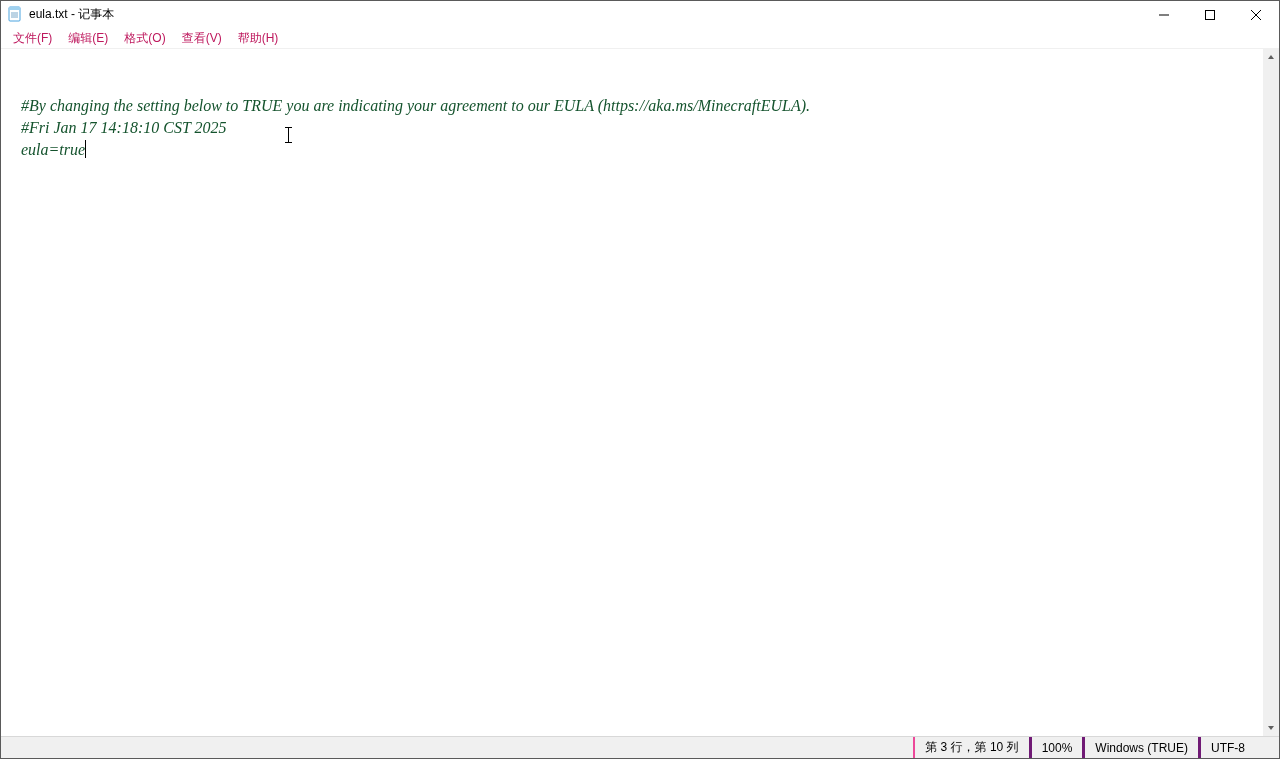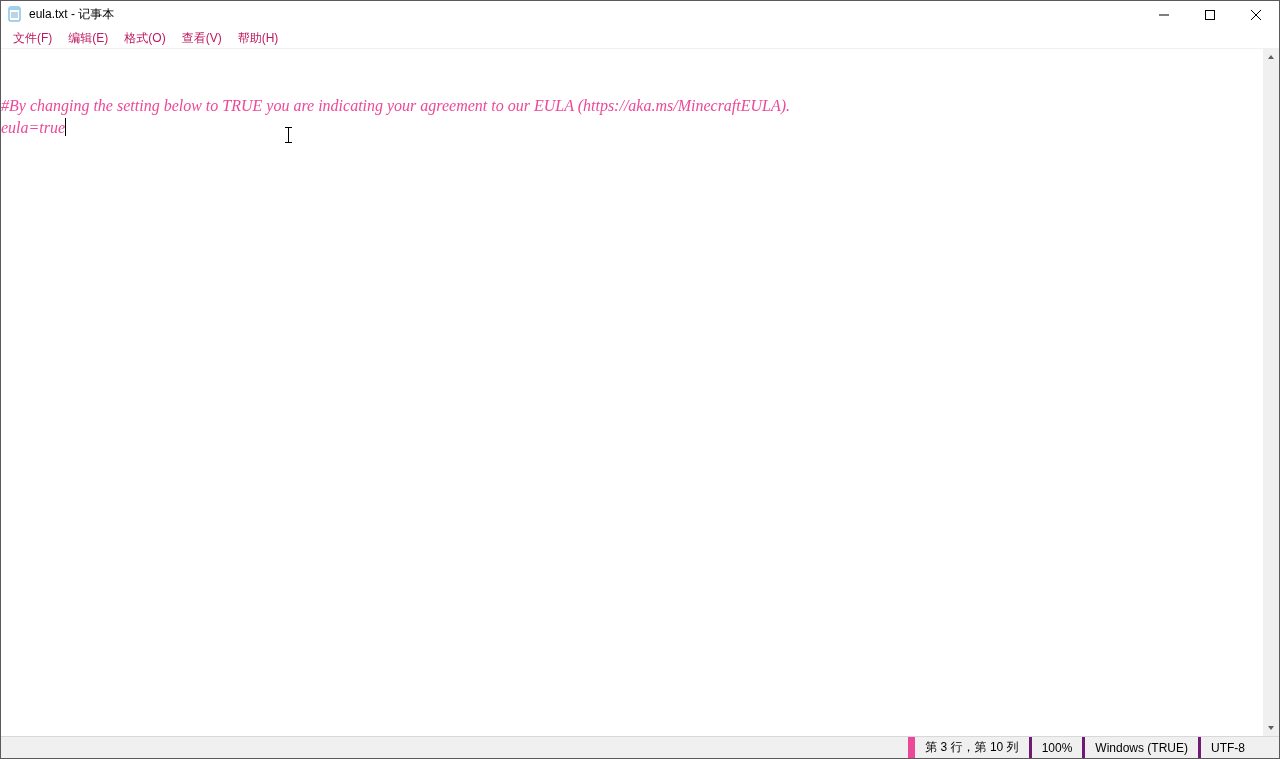--- a/index.html
+++ b/index.html
@@ -68,27 +68,27 @@
   }
   
   .text-area-wrap {
     flex: 1 1 auto;
     position: relative;
     border-top: 1px solid #f0f0f0;
     overflow: hidden;
   }
   .text-content {
     position: absolute; left: 0; top: 0; right: 16px; bottom: 0;
-    padding: 2px 4px 2px 0;
+    padding: 2px 4px 2px 20px;
     white-space: pre;
     font-family: "Comic Sans MS", "Segoe Script", cursive;
     font-style: italic;
     font-size: 16px;
     line-height: 22px;
-    color: #ec4899;
+    color: #14532d;
     outline: none;
     cursor: text;
   }
   .text-line { display: block; }
   .caret {
     display: inline-block;
     width: 1px; height: 18px;
     background: #000;
     vertical-align: text-bottom;
     margin-left: 0;
@@ -136,21 +136,21 @@
     font-size: 12px;
     color: #000;
   }
   .status-spacer { flex: 1 1 auto; }
   .status-cell {
     display: flex; align-items: center;
     padding: 0 10px;
     border-left: 3px solid #701a75;
     white-space: nowrap;
   }
-  .status-cell.first { border-left: 7px solid #ec4899; min-width: 110px; }
+  .status-cell.first { border-left: 2px solid #ec4899; min-width: 110px; }
   .status-cell.zoom { min-width: 50px; justify-content: flex-end; }
   .status-cell.eol { min-width: 100px; }
   .status-cell.enc { min-width: 70px; padding-right: 34px; }
 </style>
 </head>
 <body>
 
 <div class="window">
 
   <div class="title-bar">
@@ -189,21 +189,21 @@
   <div class="menu-bar">
     <span class="menu-item">文件(F)</span>
     <span class="menu-item">编辑(E)</span>
     <span class="menu-item">格式(O)</span>
     <span class="menu-item">查看(V)</span>
     <span class="menu-item">帮助(H)</span>
   </div>
 
   <div class="text-area-wrap">
     <div class="text-content">
-      <span class="text-line">#By changing the setting below to TRUE you are indicating your agreement to our EULA (https://aka.ms/MinecraftEULA).</span><span style="display:inline">eula=true</span><span class="caret"></span>
+      <span class="text-line">#By changing the setting below to TRUE you are indicating your agreement to our EULA (https://aka.ms/MinecraftEULA).</span><span class="text-line">#Fri Jan 17 14:18:10 CST 2025</span><span style="display:inline">eula=true</span><span class="caret"></span>
     </div>
 
     <div class="ibeam-cursor">
       <div class="stem"></div>
     </div>
 
     <div class="v-scrollbar">
       <div class="scroll-btn">
         <svg viewBox="0 0 8 8">
             <polygon points="4,2 7,6 1,6"></polygon>

